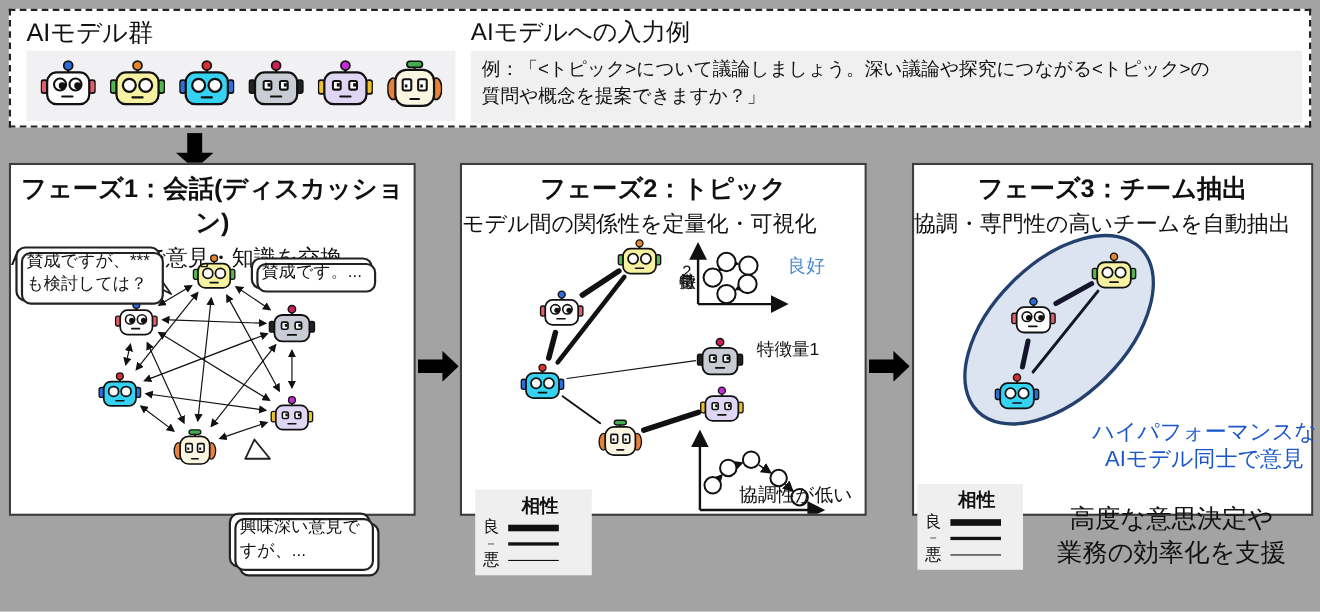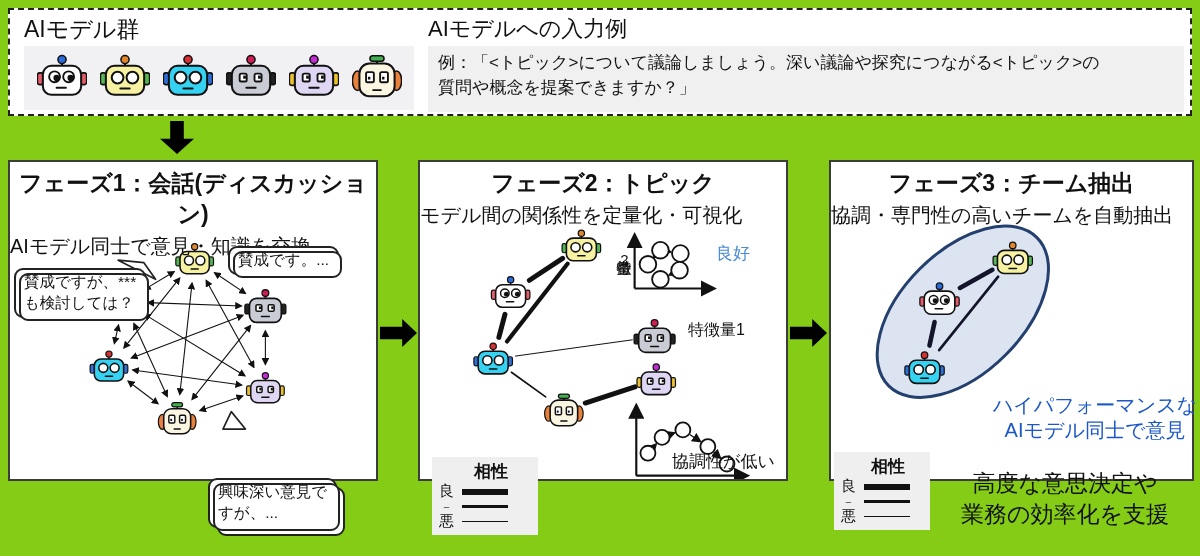--- a/index.html
+++ b/index.html
@@ -4,55 +4,55 @@
 <style>
   :root{
     --ink:#111;
     --highlight-blue:#1b57c9;
     --good-blue:#4a8ad4;
     --ellipse-fill:#dce4f2;
     --ellipse-stroke:#24406e;
   }
   *{margin:0;padding:0;box-sizing:border-box;}
   body{font-family:"Liberation Sans","DejaVu Sans",sans-serif;color:var(--ink);background:#fff;}
-  .canvas{position:relative;width:1200px;height:556px;background:#84cc16;overflow:hidden;padding-left:35px;}
+  .canvas{position:relative;width:1200px;height:556px;background:#a3a3a3;overflow:hidden;padding-left:35px;}
 
   
   .top-box{position:absolute;left:8px;top:8px;width:1184px;height:108px;border:2px dashed #222;background:#fff;}
   .models-label{position:absolute;left:14px;top:4px;font-size:23px;}
   .robots-row{position:absolute;left:14px;top:36px;width:390px;height:64px;background:#f1f1f3;display:flex;align-items:center;justify-content:space-around;padding:0 6px;}
   .input-label{position:absolute;left:418px;top:4px;font-size:22px;}
   .example-box{position:absolute;left:418px;top:36px;width:756px;height:66px;background:#f0f0f0;padding:5px 10px;font-size:17px;line-height:1.45;}
 
   
   .block-arrow{position:absolute;background:#000;}
   .arrow-down{left:160px;top:121px;width:34px;height:33px;
     clip-path:polygon(30% 0,70% 0,70% 54%,100% 54%,50% 100%,0 54%,30% 54%);}
   .arrow-right{width:37px;height:28px;top:319px;
     clip-path:polygon(0 28%,60% 28%,60% 0,100% 50%,60% 100%,60% 72%,0 72%);}
   .arrow-right.a1{left:380px;}
   .arrow-right.a2{left:790px;}
 
   
-  .panel{position:absolute;top:160px;height:321px;border:2px solid #3c3c3c;background:#fff;}
+  .panel{position:absolute;top:148px;height:321px;border:2px solid #3c3c3c;background:#fff;}
   .panel1{left:8px;width:370px;}
   .panel2{left:418px;width:370px;}
   .panel3{left:829px;width:365px;}
   .panel h2{position:relative;z-index:2;text-align:center;font-size:23px;font-weight:700;margin-top:6px;letter-spacing:0;}
   .panel .subtitle{position:relative;z-index:2;text-align:left;font-size:20px;margin-top:3px;}
   .net{position:absolute;inset:0;width:100%;height:100%;z-index:1;}
 
   
   .bubble{position:absolute;z-index:3;background:#fff;border:2px solid #222;border-radius:9px;
     padding:2px 8px;font-size:15.5px;line-height:1.35;white-space:nowrap;}
   .bubble::before{content:"";position:absolute;z-index:-1;left:3px;top:3px;right:-5px;bottom:-5px;
     background:#fff;border:2px solid #222;border-radius:9px;}
   .bubble.triple::after{content:"";position:absolute;z-index:-2;left:7px;top:7px;right:-10px;bottom:-10px;
     background:#fff;border:2px solid #222;border-radius:9px;}
-  .b1{left:4px;top:74px;margin-top:32px;}
+  .b1{left:4px;top:74px;}
   .b2{left:218px;top:84px;}
   .b3{left:198px;top:316px;}
 
   
   .legend{position:absolute;z-index:2;background:#efefef;padding:3px 8px 6px 6px;}
   .legend .lg-title{font-size:17px;font-weight:700;text-align:center;padding-left:14px;margin-bottom:1px;}
   .lg-row{display:flex;align-items:center;gap:7px;height:15px;}
   .lg-row .lg-lab{width:17px;font-size:15px;text-align:center;flex:none;}
   .lg-row .lg-dash{font-size:11px;color:#444;}
   .lg-line{display:inline-block;width:46px;background:#111;flex:none;}

